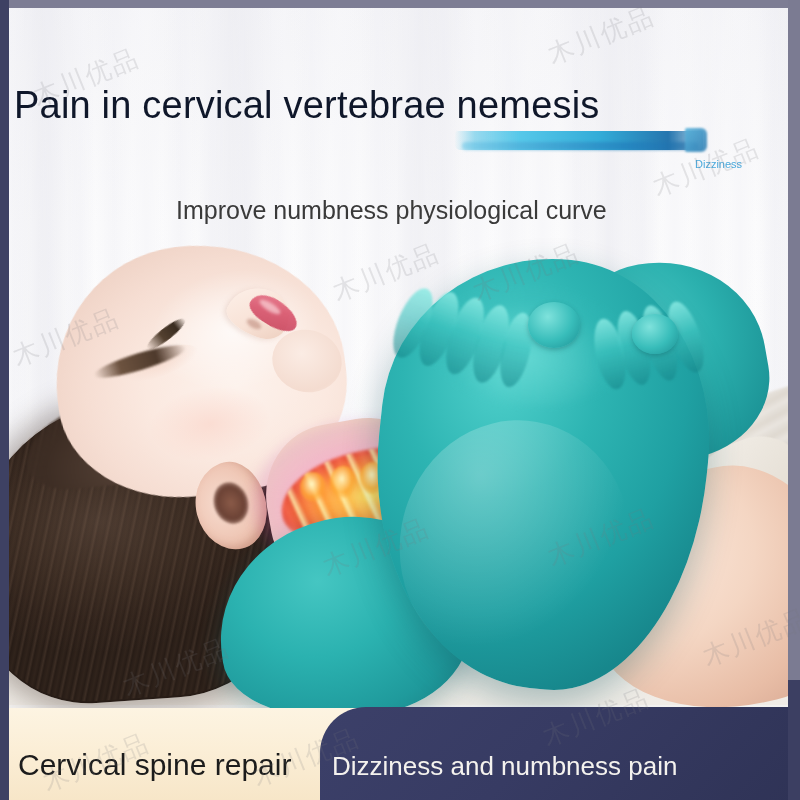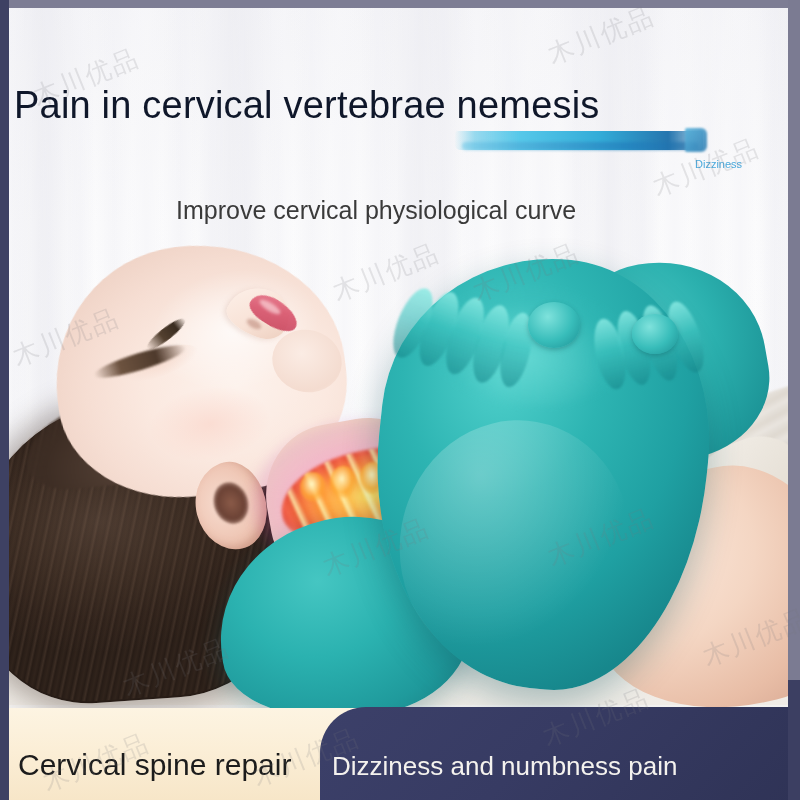--- a/index.html
+++ b/index.html
@@ -529,21 +529,21 @@
   <div class="ridge" style="left:620px;top:310px;width:28px;height:76px;transform:rotate(-14deg);"></div>
   <div class="ridge" style="left:646px;top:304px;width:28px;height:78px;transform:rotate(-16deg);"></div>
   <div class="ridge" style="left:672px;top:300px;width:28px;height:74px;transform:rotate(-18deg);"></div>
 
   <div class="nub" style="left:528px;top:302px;width:52px;height:46px;"></div>
   <div class="nub" style="left:632px;top:314px;width:46px;height:40px;"></div>
   <div class="pillow-sheen"></div>
 
   <div class="headline">Pain in cervical vertebrae nemesis</div>
 
-  <div class="subhead">Improve cervical physiological curve</div>
+  <div class="subhead">Improve numbness physiological curve</div>
 
   <div class="brush"></div>
   <div class="brush-under"></div>
   <div class="brush-tip"></div>
   <div class="excellent">Dizziness</div>
 
   <div class="banner-cream"></div>
   <div class="banner-cream-label">Cervical spine repair</div>
 
   <div class="banner-navy"></div>

